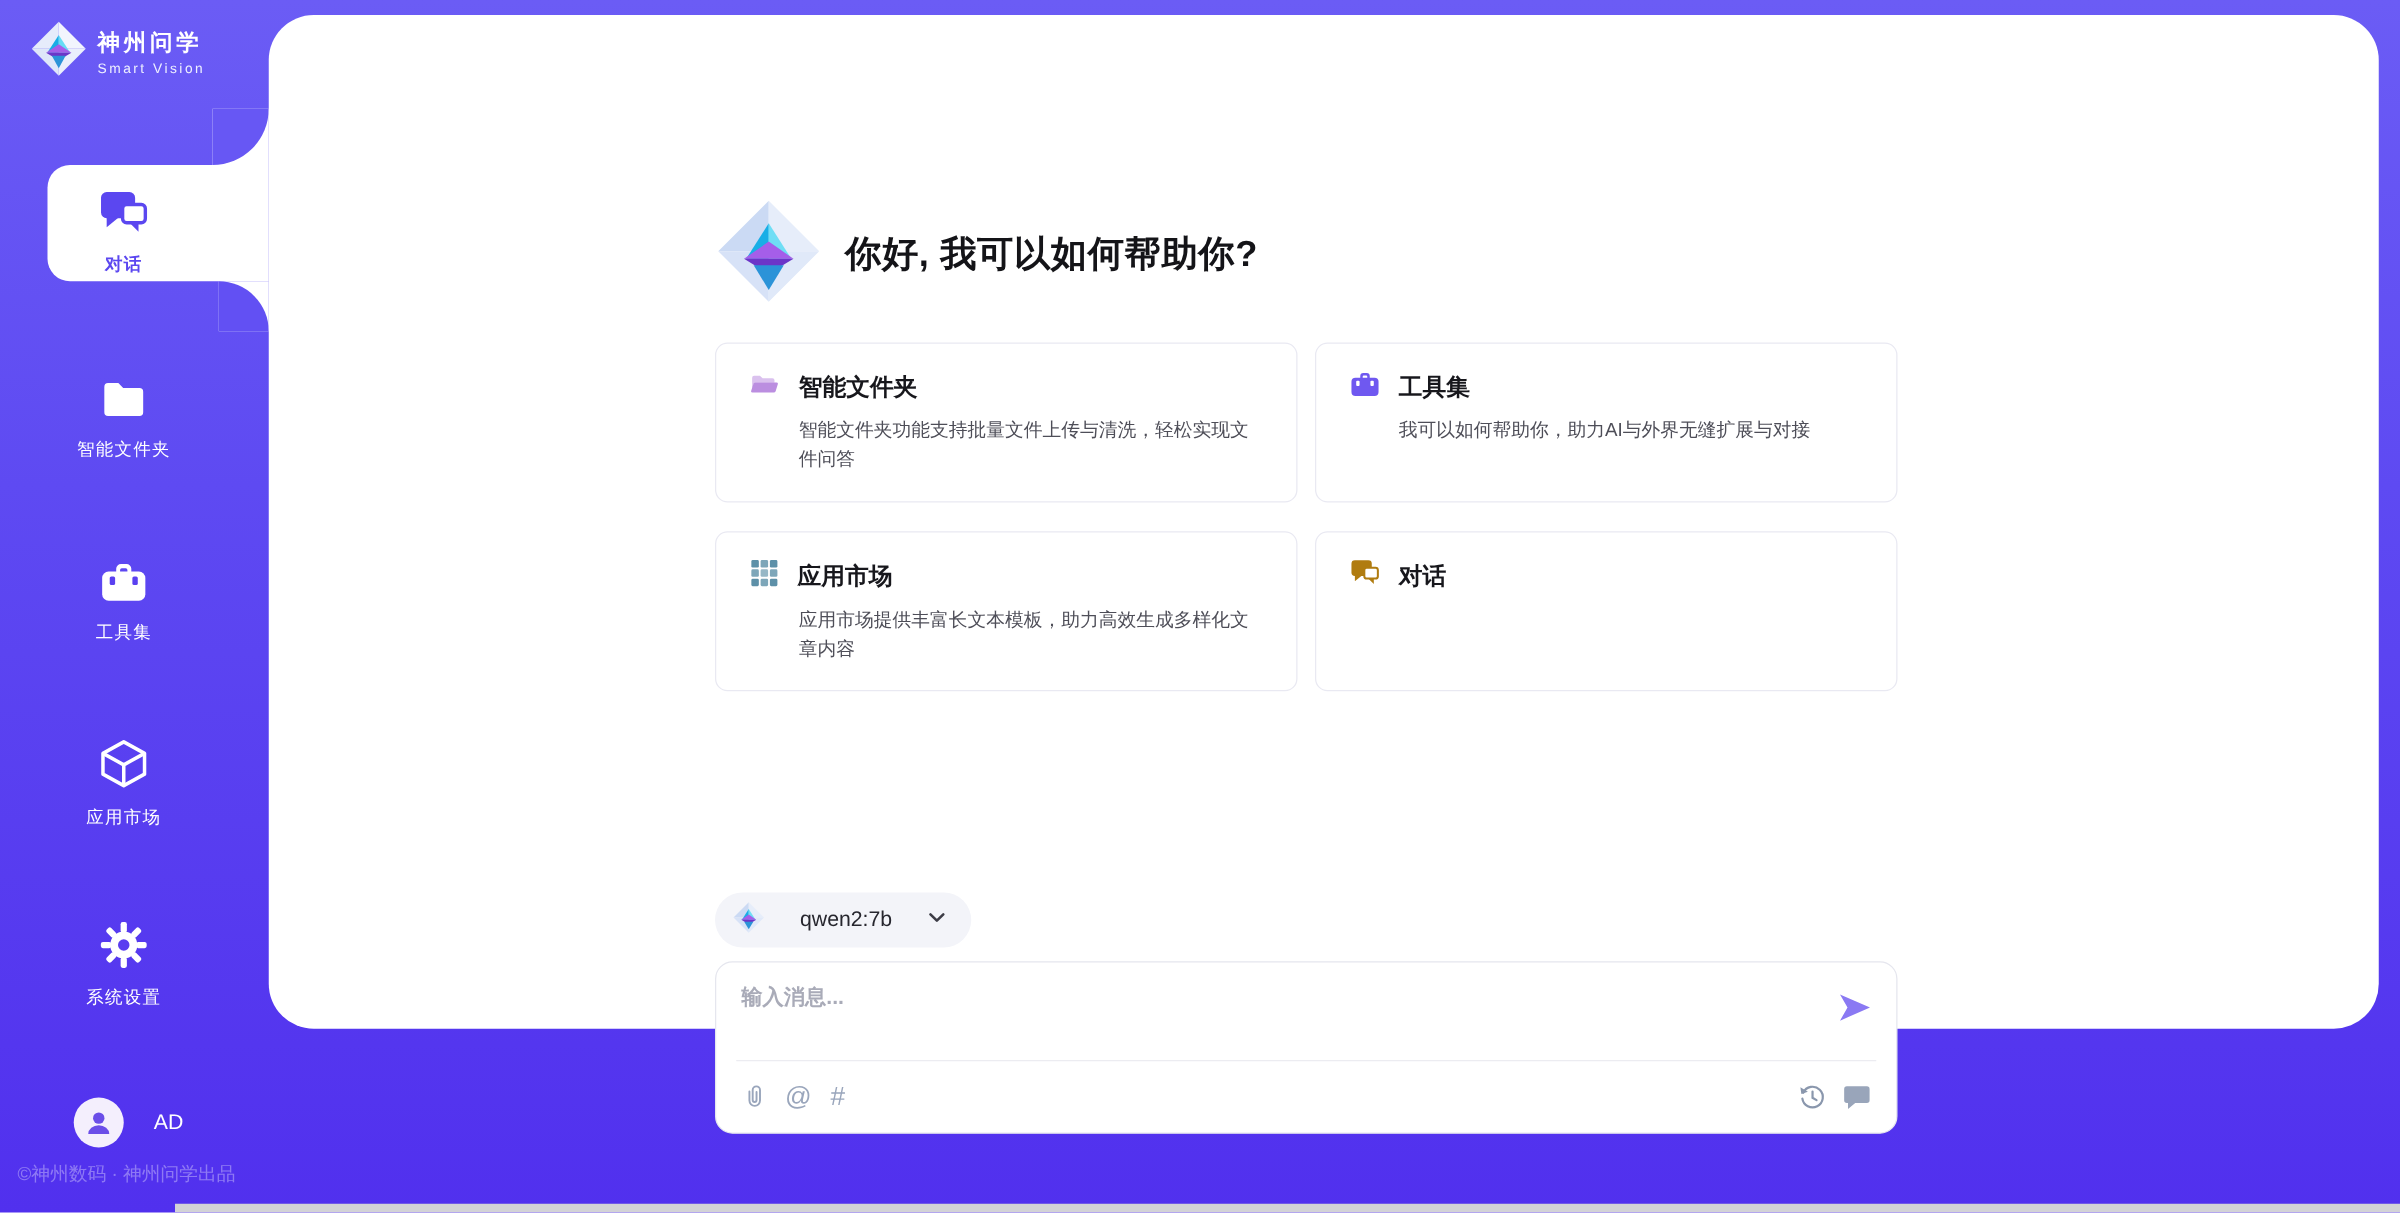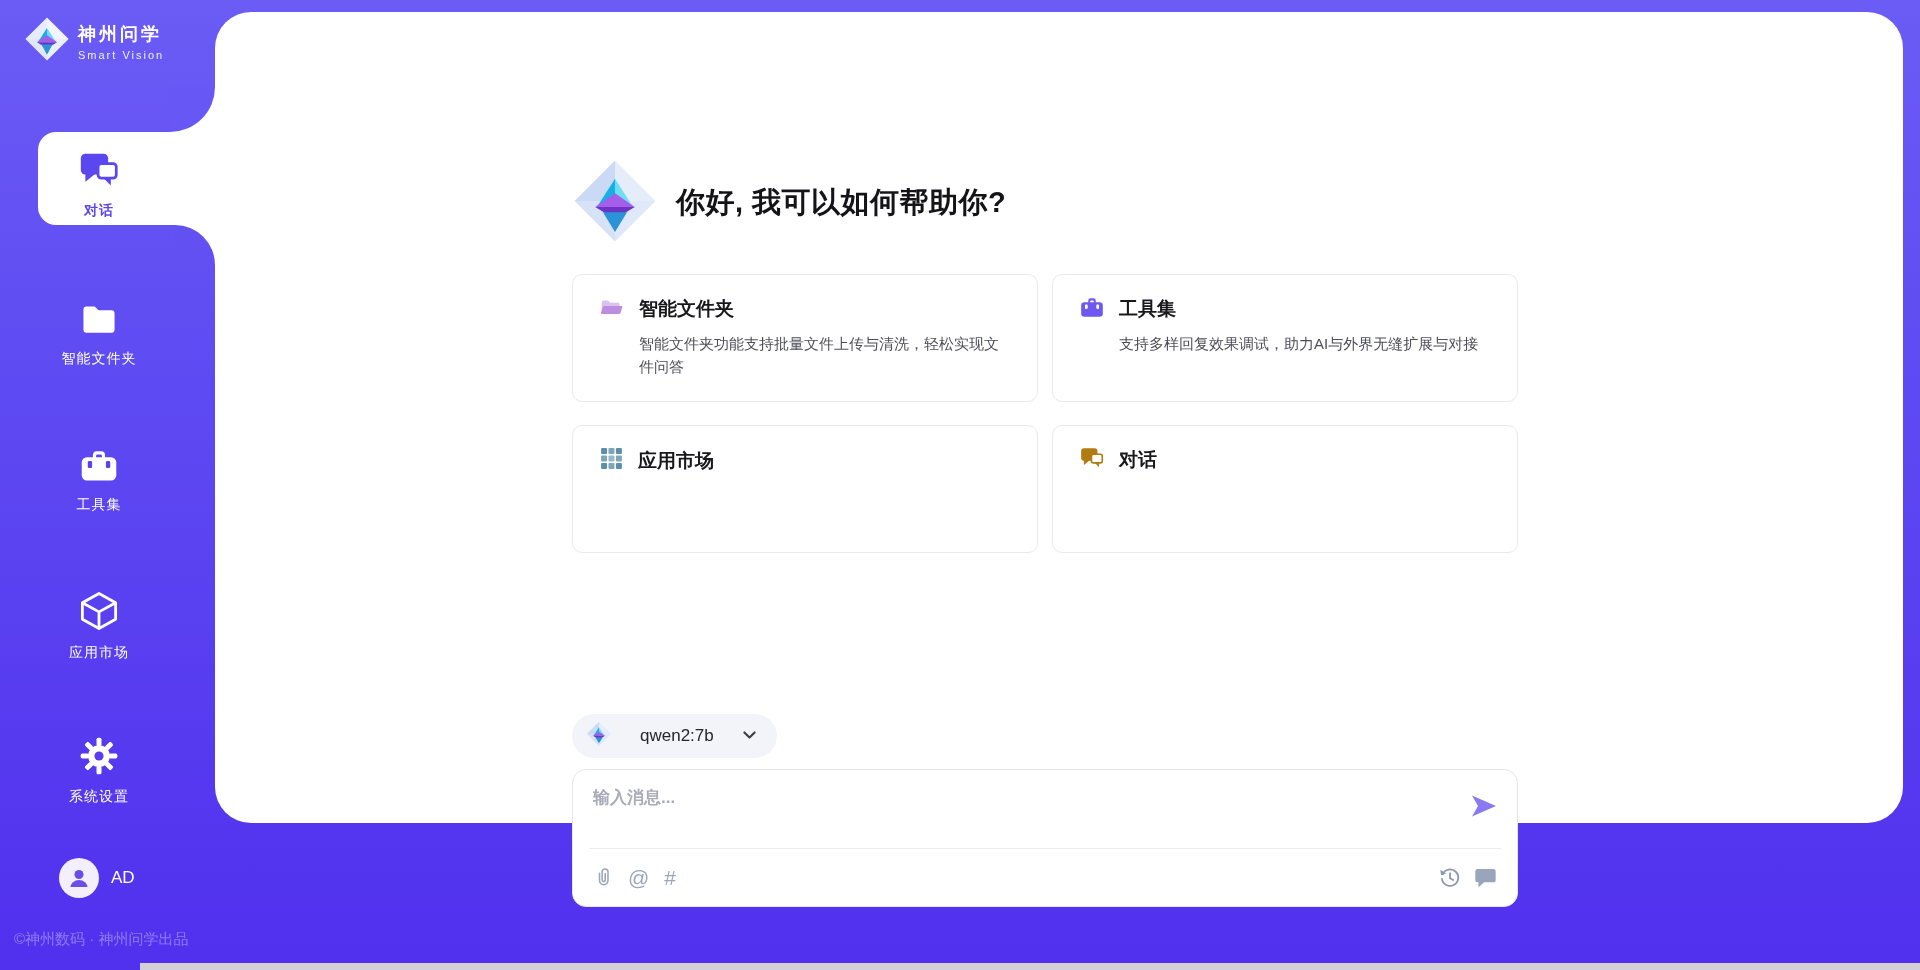--- a/index.html
+++ b/index.html
@@ -24,21 +24,21 @@
   .connector.top { top:87px; }
   .connector.bottom { top:225px; height:40px; width:40px; }
   .connector .cc { position:absolute; inset:0; }
   .connector.top .cc { background:#6757f4; border-bottom-right-radius:100%; }
   .connector.bottom .cc { background:#6250f3; border-top-right-radius:100%; }
 
   .nav-item { position:absolute; left:39px; width:120px; display:flex; flex-direction:column; align-items:center; cursor:pointer; }
   .nav-label { color:#fff; font-size:14px; margin-top:8px; letter-spacing:1px; white-space:nowrap; }
   .nav-item.active .nav-label { color:#5b47f0; font-weight:600; }
 
-  .user-row { position:absolute; left:59px; top:858px; display:flex; align-items:center; gap:12px; cursor:pointer;justify-content:center; }
+  .user-row { position:absolute; left:59px; top:878px; display:flex; align-items:center; gap:24px; cursor:pointer;justify-content:center; }
   .avatar { width:40px; height:40px; border-radius:50%; background:#f4effd; display:flex; align-items:center; justify-content:center; }
   .user-name { color:#fff; font-size:17px; font-weight:500; }
   .side-footer { position:absolute; left:14px; top:930px; color:rgba(255,255,255,0.35); font-size:15px; white-space:nowrap; }
 
   
   .panel {
     position:absolute; left:215px; top:12px; width:1688px; height:811px;
     background:#fff; border-radius:36px;
   }
   .greeting { position:absolute; left:357px; top:146px; display:flex; align-items:center; gap:18px; }
@@ -232,21 +232,21 @@
         <span>
           <svg width="26" height="24" viewBox="0 0 48 44">
             <path d="M17,14 V10.5 A4.5,4.5 0 0 1 21.5,6 h5 A4.5,4.5 0 0 1 31,10.5 V14 h-3.6 v-2.5 a1.6,1.6 0 0 0 -1.6,-1.6 h-3.6 a1.6,1.6 0 0 0 -1.6,1.6 V14 z" fill="#6f58f0"></path>
             <rect x="4" y="13" width="40" height="27" rx="6" fill="#6f58f0"></rect>
             <rect x="11" y="17.5" width="5" height="8" rx="1.5" fill="#fff"></rect>
             <rect x="32" y="17.5" width="5" height="8" rx="1.5" fill="#fff"></rect>
           </svg>
         </span>
         <span class="card-title">工具集</span>
       </div>
-      <div class="card-desc">支持多样回复效果调试，助力AI与外界无缝扩展与对接</div>
+      <div class="card-desc">我可以如何帮助你，助力AI与外界无缝扩展与对接</div>
     </div>
 
     <div class="card">
       <div class="card-head">
         <span>
           <svg width="25" height="25" viewBox="0 0 48 48">
             <g fill="#5d90a8">
               <rect x="4" y="4" width="11.5" height="11.5" rx="2"></rect>
               <rect x="18.2" y="4" width="11.5" height="11.5" rx="2" opacity="0.8"></rect>
               <rect x="32.5" y="4" width="11.5" height="11.5" rx="2"></rect>
@@ -254,20 +254,21 @@
               <rect x="18.2" y="18.2" width="11.5" height="11.5" rx="2" opacity="0.65"></rect>
               <rect x="32.5" y="18.2" width="11.5" height="11.5" rx="2" opacity="0.8"></rect>
               <rect x="4" y="32.5" width="11.5" height="11.5" rx="2"></rect>
               <rect x="18.2" y="32.5" width="11.5" height="11.5" rx="2" opacity="0.8"></rect>
               <rect x="32.5" y="32.5" width="11.5" height="11.5" rx="2"></rect>
             </g>
           </svg>
         </span>
         <span class="card-title">应用市场</span>
       </div>
+      <div class="card-desc">应用市场提供丰富长文本模板，助力高效生成多样化文章内容</div>
     </div>
 
     <div class="card">
       <div class="card-head">
         <span>
           <svg width="26" height="24" viewBox="0 0 48 44">
             <g fill="#b07c10">
               <rect x="4" y="4" width="30" height="23" rx="5"></rect>
               <path d="M9,25 v10 l11,-9 z"></path>
             </g>

